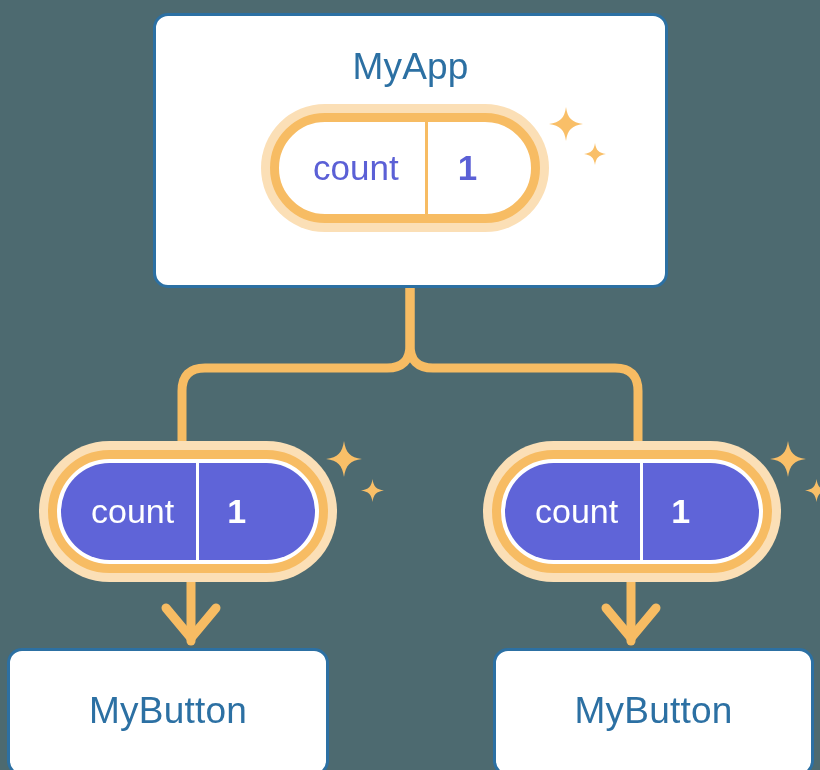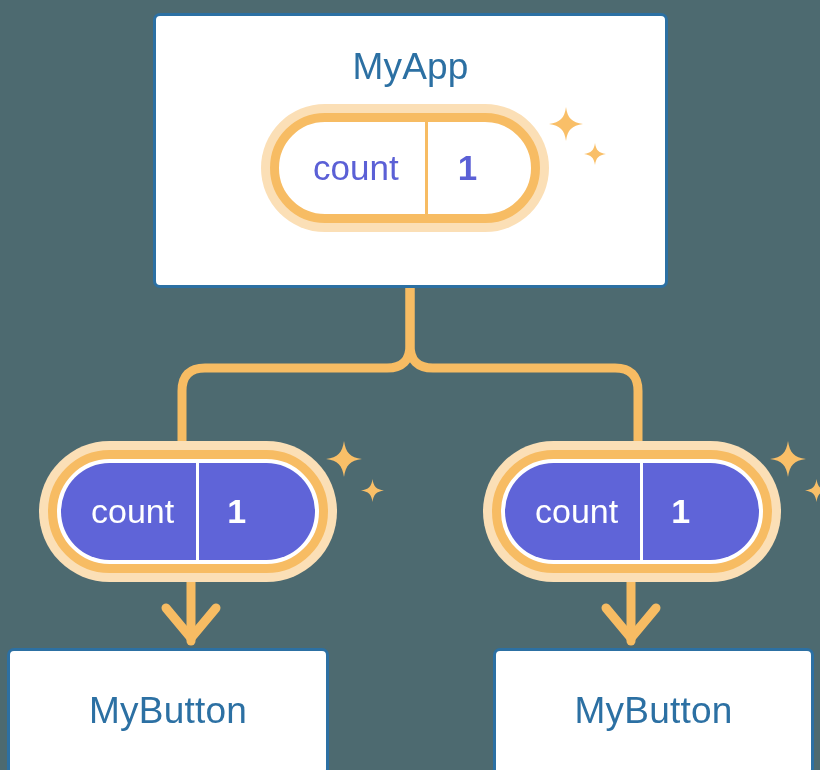--- a/index.html
+++ b/index.html
@@ -22,21 +22,21 @@
     left: 0; top: 0;
     width: 820px; height: 770px;
     pointer-events: none;
   }
 
   
   .card {
     position: absolute;
     background: #ffffff;
     border: 3px solid #2c70a3;
-    border-radius: 7px;
+    border-radius: 15px;
     box-sizing: border-box;
   }
   .card-title {
     position: absolute;
     left: 0;
     width: 100%;
     text-align: center;
     color: #2c70a3;
     font-size: 37px;
     font-weight: 400;

